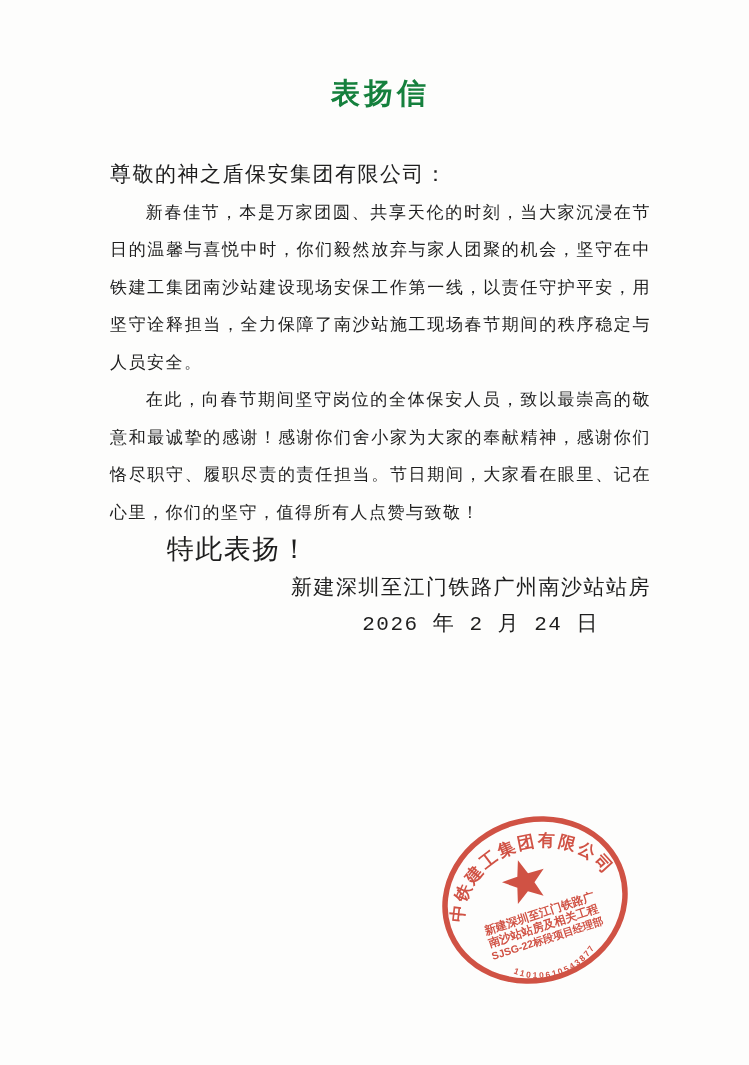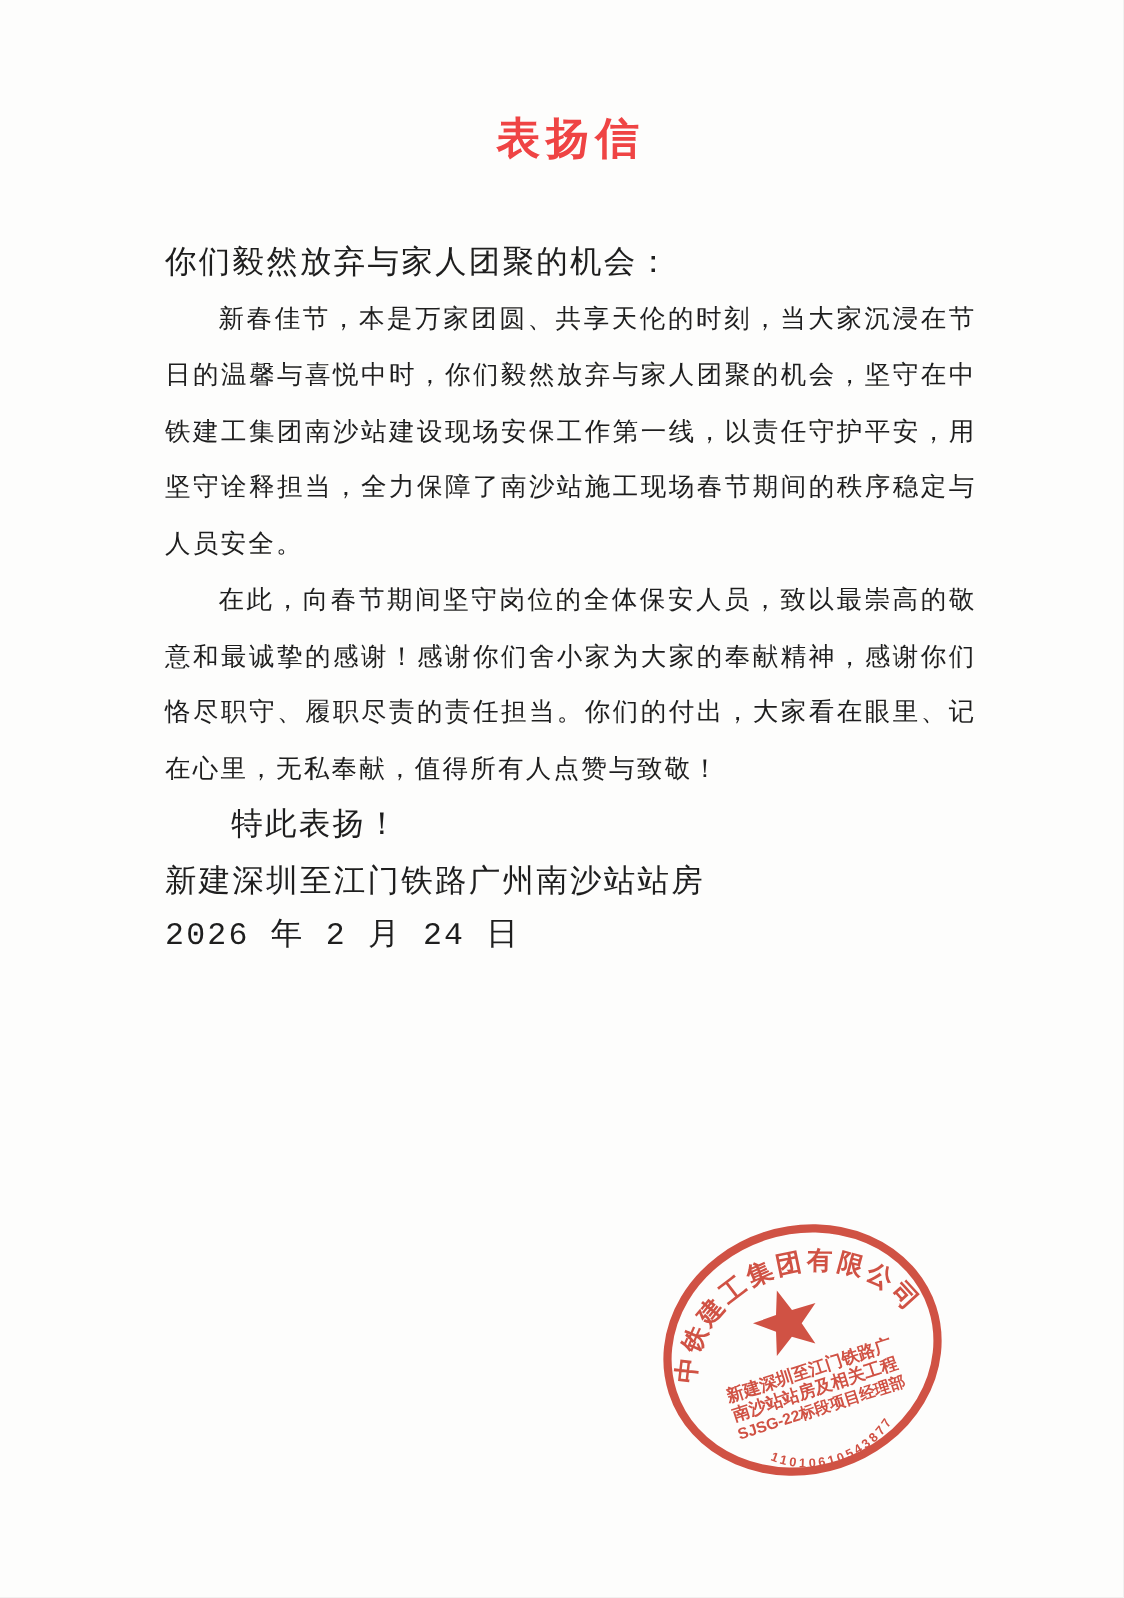--- a/index.html
+++ b/index.html
@@ -23,45 +23,46 @@
   .title {
     margin: 0;
     padding-top: 72px;
     height: 42px;
     line-height: 42px;
     text-align: center;
     font-size: 29px;
     font-weight: bold;
     letter-spacing: 4px;
     font-family: "Liberation Sans", "DejaVu Sans", sans-serif;
-    color: #ef4444;
+    color: #15803d;
   }
   .salutation {
     margin: 42px 0 0 0;
     font-size: 21px;
     line-height: 37.5px;
     letter-spacing: 1.5px;
   }
   .para {
     margin: 0;
     font-size: 17px;
     line-height: 37.5px;
     letter-spacing: 1.5px;
     text-indent: 2.1em;
     text-align: justify;
   }
   .closing {
     margin: 0;
-    font-size: 21px;
+    font-size: 27px;
     line-height: 37.5px;
     letter-spacing: 1.5px;
     text-indent: 2.1em;
   }
   .signature {
     margin: 0;
+    text-align: right;
     font-size: 21px;
     line-height: 37px;
     letter-spacing: 1.5px;
   }
   .signature p { margin: 0; }
   .sig-line-2 { padding-right: 20px; }
   .sig-date   { padding-right: 52px; font-family: Liberation Mono, monospace; }
   .stamp {
     position: absolute;
     left: 438px;
@@ -76,23 +77,23 @@
   .stamp text {
     font-family: "Liberation Sans", "DejaVu Sans", sans-serif;
   }
 </style>
 </head>
 <body>
 
 <div class="page">
   <div class="content">
     <h1 class="title">表扬信</h1>
-    <p class="salutation">你们毅然放弃与家人团聚的机会：</p>
+    <p class="salutation">尊敬的神之盾保安集团有限公司：</p>
     <p class="para">新春佳节，本是万家团圆、共享天伦的时刻，当大家沉浸在节日的温馨与喜悦中时，你们毅然放弃与家人团聚的机会，坚守在中铁建工集团南沙站建设现场安保工作第一线，以责任守护平安，用坚守诠释担当，全力保障了南沙站施工现场春节期间的秩序稳定与人员安全。</p>
-    <p class="para">在此，向春节期间坚守岗位的全体保安人员，致以最崇高的敬意和最诚挚的感谢！感谢你们舍小家为大家的奉献精神，感谢你们恪尽职守、履职尽责的责任担当。你们的付出，大家看在眼里、记在心里，无私奉献，值得所有人点赞与致敬！</p>
+    <p class="para">在此，向春节期间坚守岗位的全体保安人员，致以最崇高的敬意和最诚挚的感谢！感谢你们舍小家为大家的奉献精神，感谢你们恪尽职守、履职尽责的责任担当。节日期间，大家看在眼里、记在心里，你们的坚守，值得所有人点赞与致敬！</p>
     <p class="closing">特此表扬！</p>
     <div class="signature">
       <p>新建深圳至江门铁路广州南沙站站房</p>
       <p class="sig-date">2026 年 2 月 24 日</p>
     </div>
   </div>
 
   <div class="stamp">
     <svg viewBox="0 0 194 172" xmlns="http://www.w3.org/2000/svg">
       <g transform="rotate(-18 97 86)" fill="#cb3526" stroke="none">

